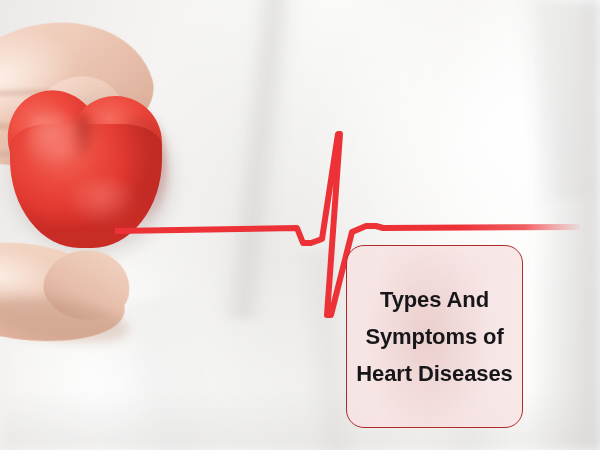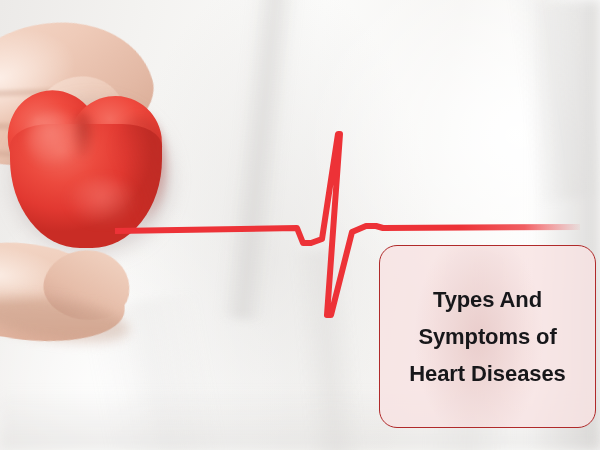--- a/index.html
+++ b/index.html
@@ -165,22 +165,22 @@
   .ecg {
     position: absolute;
     left: 0; top: 0;
     width: 600px; height: 450px;
     pointer-events: none;
   }
 
   
   .text-panel {
     position: absolute;
-    left: 379px; top: 245px;
-    width: 217px; height: 183px;
+    left: 346px; top: 245px;
+    width: 177px; height: 183px;
     border: 1.6px solid #b02a2a;
     border-radius: 18px;
     background:
       radial-gradient(ellipse 90px 150px at 46% 50%, rgba(214,170,166,0.40) 0%, rgba(214,170,166,0) 72%),
       rgba(248,226,226,0.80);
     box-sizing: border-box;
     display: flex;
     align-items: center;
     justify-content: center;
   }

